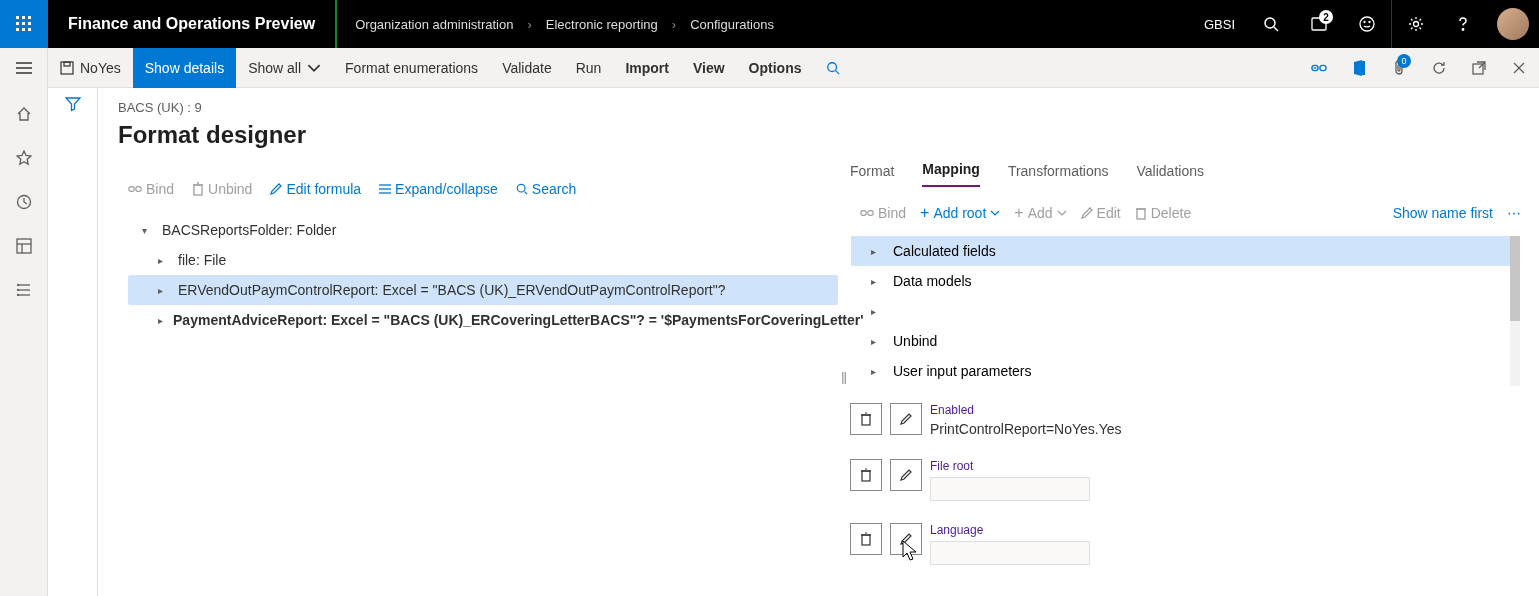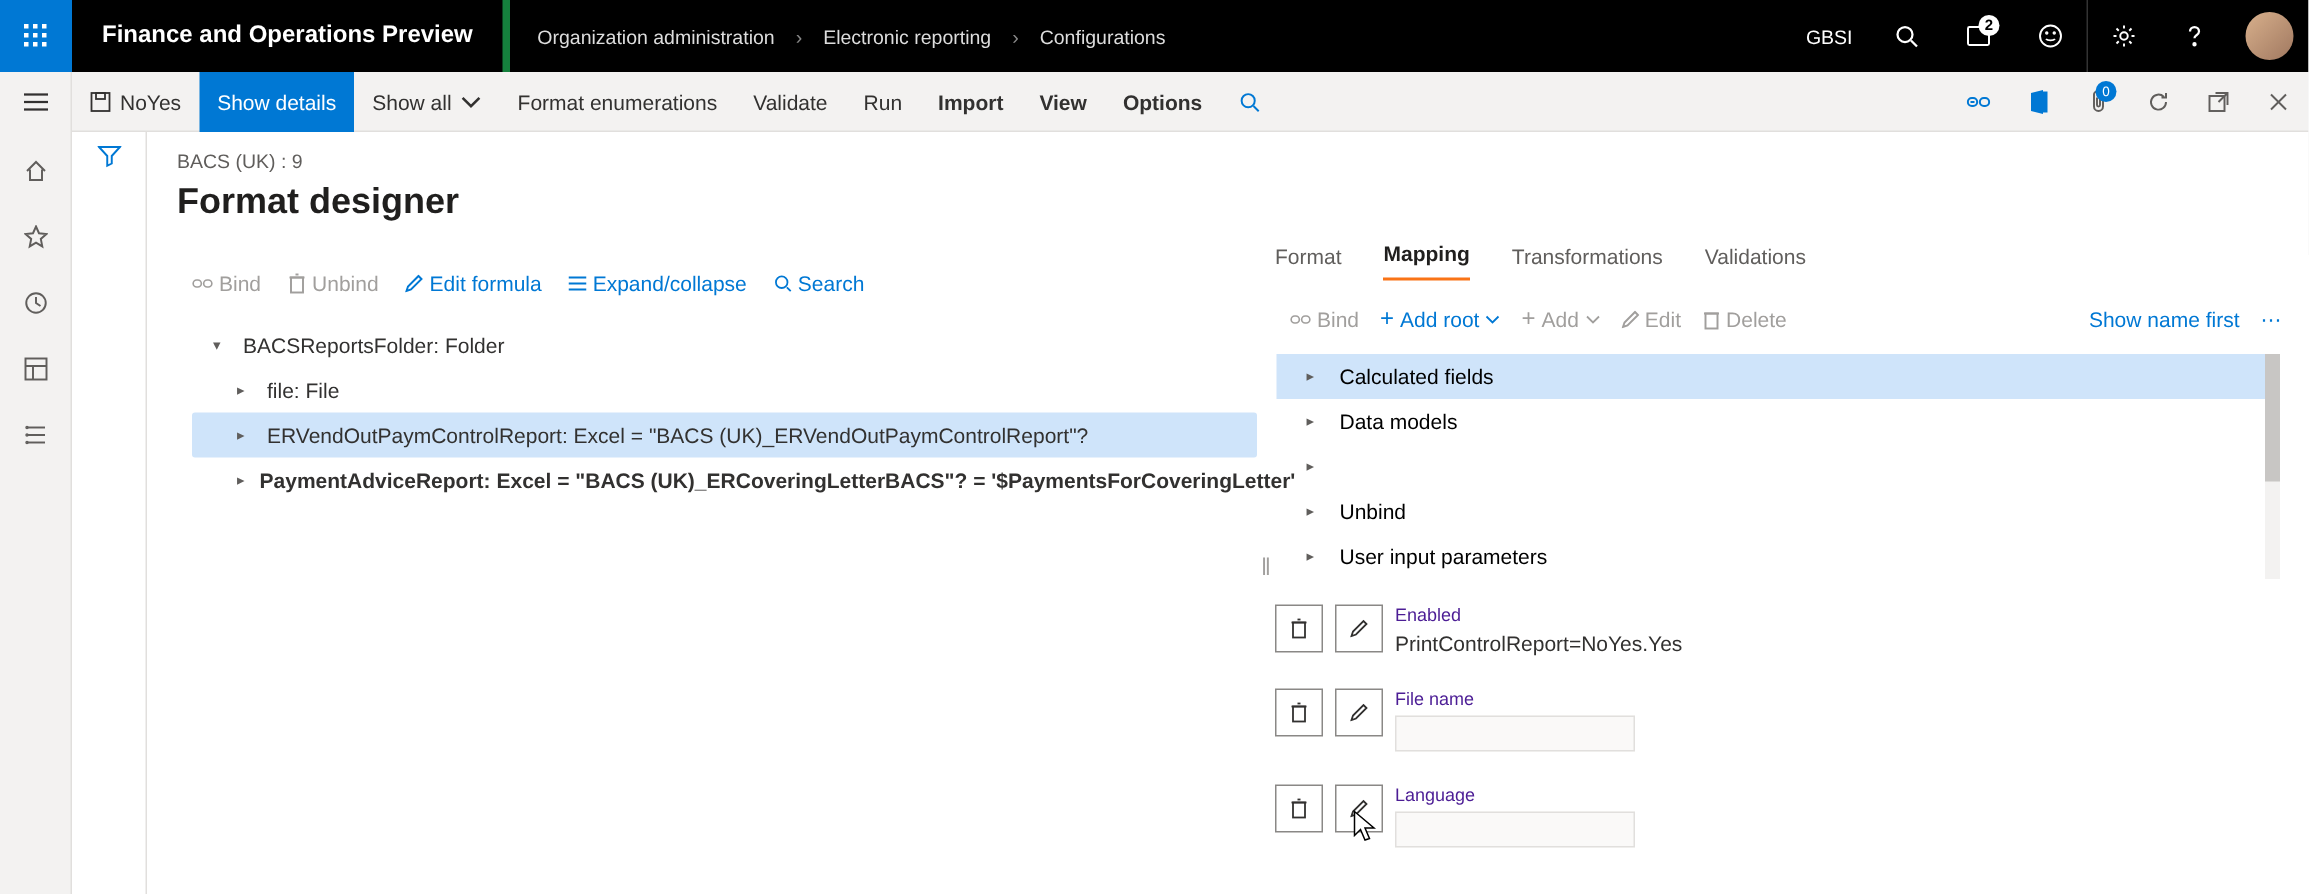--- a/index.html
+++ b/index.html
@@ -2,21 +2,21 @@
 <html><head>
 <meta charset="utf-8">
 <style>
 * { margin: 0; padding: 0; box-sizing: border-box; font-family: "Segoe UI", Arial, sans-serif; }
 body { width: 1539px; height: 596px; background: #f3f2f1; overflow: hidden; }
 
 
 .topbar { height: 48px; background: #000; display: flex; align-items: center; color: #fff; }
 .waffle { width: 48px; height: 48px; background: #0078d4; display: flex; align-items: center; justify-content: center; }
 .waffle svg { fill: #fff; }
-.apptitle { padding: 0 20px; font-size: 16px; font-weight: 600; border-right: 5px solid #15803d; height: 48px; display: flex; align-items: center; }
+.apptitle { padding: 0 20px; font-size: 16px; font-weight: 600; border-right: 2px solid #15803d; height: 48px; display: flex; align-items: center; }
 .crumbs { display: flex; align-items: center; gap: 14px; padding-left: 18px; font-size: 13px; color: #ddd; }
 .crumbs .sep { color: #888; }
 .topbar .spacer { flex: 1; }
 .topright { display: flex; align-items: center; height: 48px; }
 .topslot { width: 48px; height: 48px; display: flex; align-items: center; justify-content: center; color: #fff; position: relative; border-left: 0; }
 .topslot.sep { border-left: 1px solid #333; }
 .company { padding: 0 12px; font-size: 13px; color: #fff; }
 .badge { position: absolute; top: 10px; right: 10px; background: #fff; color: #000; font-size: 10px; border-radius: 8px; min-width: 14px; height: 14px; display: flex; align-items: center; justify-content: center; font-weight: 600; }
 .avatar { width: 32px; height: 32px; border-radius: 50%; background: linear-gradient(135deg,#d8b08c,#a07860); margin: 0 10px; }
 
@@ -55,21 +55,21 @@
 .treerow.sel { background:#cfe4fa; }
 .caret { width:10px; color:#605e5c; font-size:10px;}
 .treerow .txt { white-space:nowrap; }
 .treerow.bold .txt { font-weight:600; }
 
 .gripper { width:12px; display:flex; align-items:center; justify-content:center; color:#a19f9d;}
 
 .right { flex:1; padding-right:18px; display:flex; flex-direction:column; }
 .tabs { display:flex; gap:28px; font-size:14px; color:#605e5c; padding-left:0;align-items:flex-end; }
 .tab { padding-bottom:8px; cursor:pointer;}
-.tab.active { color:#201f1e; font-weight:600; border-bottom:2px solid #f97316;}
+.tab.active { color:#201f1e; font-weight:600; border-bottom:2px solid #701a75;}
 
 .mapbar { margin-top:18px; display:flex; align-items:center; gap:14px; font-size:14px; padding-left:10px;}
 .mapbar .link { color:#0078d4; display:flex; align-items:center; gap:4px; cursor:pointer;}
 .mapbar .dis { color:#a19f9d; display:flex; align-items:center; gap:4px;}
 
 .dstree { margin-top:14px; border:1px solid transparent; position:relative; max-height:160px; }
 .dsrow { display:flex; align-items:center; height:30px; gap:12px; padding-left:20px; font-size:14px;}
 .dsrow.sel { background:#cfe4fa;}
 .scrolltrack { position:absolute; right:0; top:0; width:10px; height:100%; background:#f3f2f1;}
 .scrollthumb { position:absolute; right:0; top:0; width:10px; height:60%; background:#c8c6c4;}
@@ -454,21 +454,21 @@
                   <line x1="1" y1="3" x2="11" y2="3"></line>
                   <line x1="5" y1="1" x2="7" y2="1"></line>
                 </svg>
               </div>
             <div class="sqbtn">
                 <svg width="12" height="12" viewBox="0 0 12 12" fill="none" stroke="#323130" stroke-width="1.2">
                   <path d="M1 11l1-3 7-7 2 2-7 7-3 1z"></path>
                 </svg>
               </div>
             <div class="propbody">
-              <div class="proplabel">File name</div>
+              <div class="proplabel">File root</div>
               <input class="propinput" value="" style="">
             </div>
           </div>
           <div class="proprow" style="position:relative;">
             <div class="sqbtn">
                 <svg width="12" height="14" viewBox="0 0 12 14" fill="none" stroke="#323130" stroke-width="1.2">
                   <rect x="2" y="3" width="8" height="10"></rect>
                   <line x1="1" y1="3" x2="11" y2="3"></line>
                   <line x1="5" y1="1" x2="7" y2="1"></line>
                 </svg>

